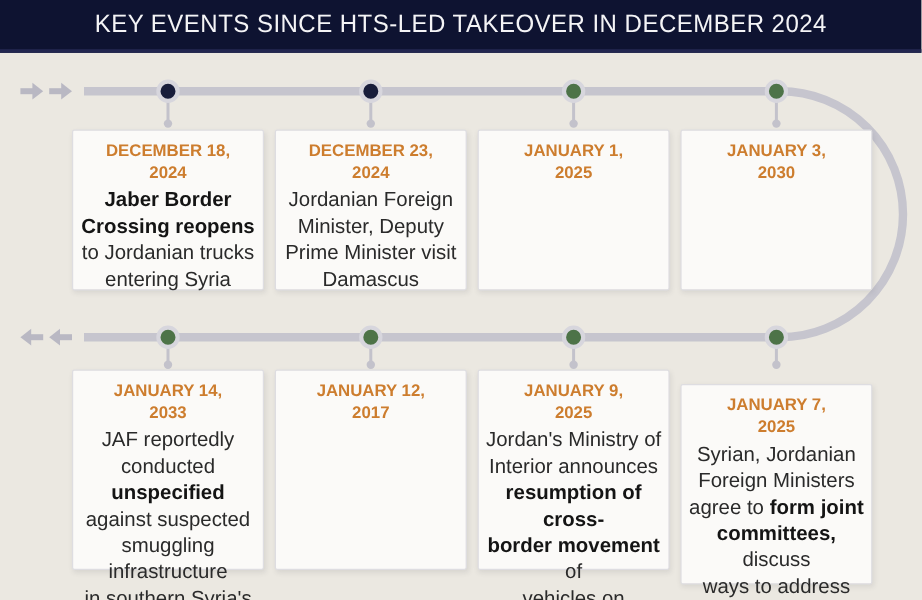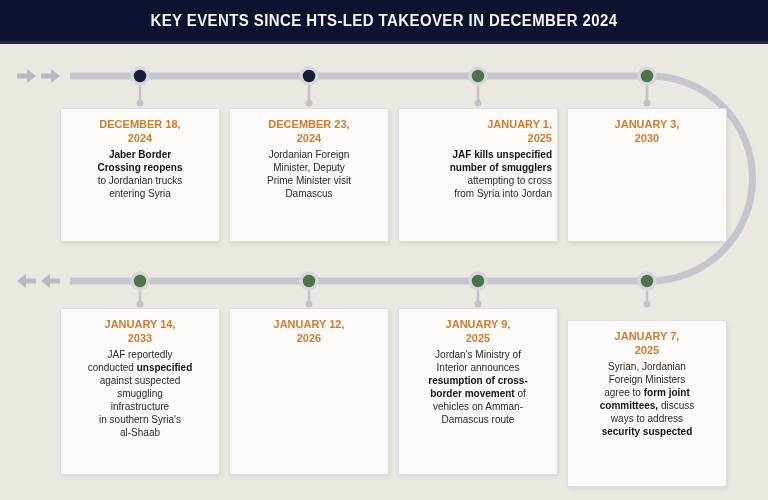--- a/index.html
+++ b/index.html
@@ -12,44 +12,44 @@
 
   
   .header{
     position:absolute;left:0;top:0;width:768px;height:44px;
     background:var(--header-bg,#0e1331);
     border-bottom:3px solid #232750;
     display:flex;align-items:center;justify-content:center;
     box-sizing:border-box;
   }
   .header h1{
-    margin:0;color:#f4f4f6;font-size:15px;font-weight:bold;
+    margin:0;color:#f4f4f6;font-size:20px;font-weight:normal;
     letter-spacing:.4px;white-space:nowrap;
     transform:scaleY(1.05);
   }
 
   
   svg.tl-base{position:absolute;left:0;top:0;z-index:0;}
   svg.tl-dots{position:absolute;left:0;top:0;z-index:2;pointer-events:none;}
 
   
   .card{
     position:absolute;width:160px;box-sizing:border-box;
     background:var(--card-bg,#fbfaf8);
     border:1px solid #dedde1;border-radius:2px;
     box-shadow:1px 2px 4px rgba(80,80,90,.12);
     z-index:1;text-align:center;padding:8px 5px 6px 5px;
   }
   .card .date{
     color:var(--accent-orange,#cd7d2e);
-    font-weight:bold;font-size:11px;line-height:1.28;
+    font-weight:bold;font-size:14px;line-height:1.28;
     white-space:pre-line;margin-bottom:3px;
   }
   .card .body{
-    font-size:10px;line-height:1.3;color:#2a2a2a;
+    font-size:17px;line-height:1.3;color:#2a2a2a;
     white-space:pre-line;
   }
   .card .body b{color:#141414;}
 </style>
 </head>
 <body>
 
 <div id="stage">
 
   <svg class="tl-base" width="768" height="500" viewBox="0 0 768 500">
@@ -82,46 +82,42 @@
 entering Syria</span></div>
       </div>
       <div class="card" style="left: 229px; top: 108px; height: 134px;">
         <div class="date">DECEMBER 23,
 2024</div>
         <div class="body"><span>Jordanian Foreign
 Minister, Deputy
 Prime Minister visit
 Damascus</span></div>
       </div>
-      <div class="card" style="left: 398px; top: 108px; height: 134px; text-align: right;">
+      <div class="card" style="left: 398px; top: 108px; height: 134px;">
         <div class="date">JANUARY 1,
 2025</div>
-        <div class="body"><b>JAF kills unspecified
-number of smugglers</b><span>
-attempting to cross
-from Syria into Jordan</span></div>
       </div>
       <div class="card" style="left: 567px; top: 108px; height: 134px;">
         <div class="date">JANUARY 3,
 2030</div>
       </div>
       <div class="card" style="left: 60px; top: 308px; height: 167px;">
         <div class="date">JANUARY 14,
 2033</div>
         <div class="body"><span>JAF reportedly
 conducted </span><b>unspecified</b><span>
 against suspected
 smuggling
 infrastructure
 in southern Syria's
 al-Shaab</span></div>
       </div>
       <div class="card" style="left: 229px; top: 308px; height: 167px;">
         <div class="date">JANUARY 12,
-2026</div>
+2017</div>
       </div>
       <div class="card" style="left: 398px; top: 308px; height: 167px;">
         <div class="date">JANUARY 9,
 2025</div>
         <div class="body"><span>Jordan's Ministry of
 Interior announces</span><b>
 resumption of cross-
 border movement</b><span> of
 vehicles on Amman-
 Damascus route</span></div>

